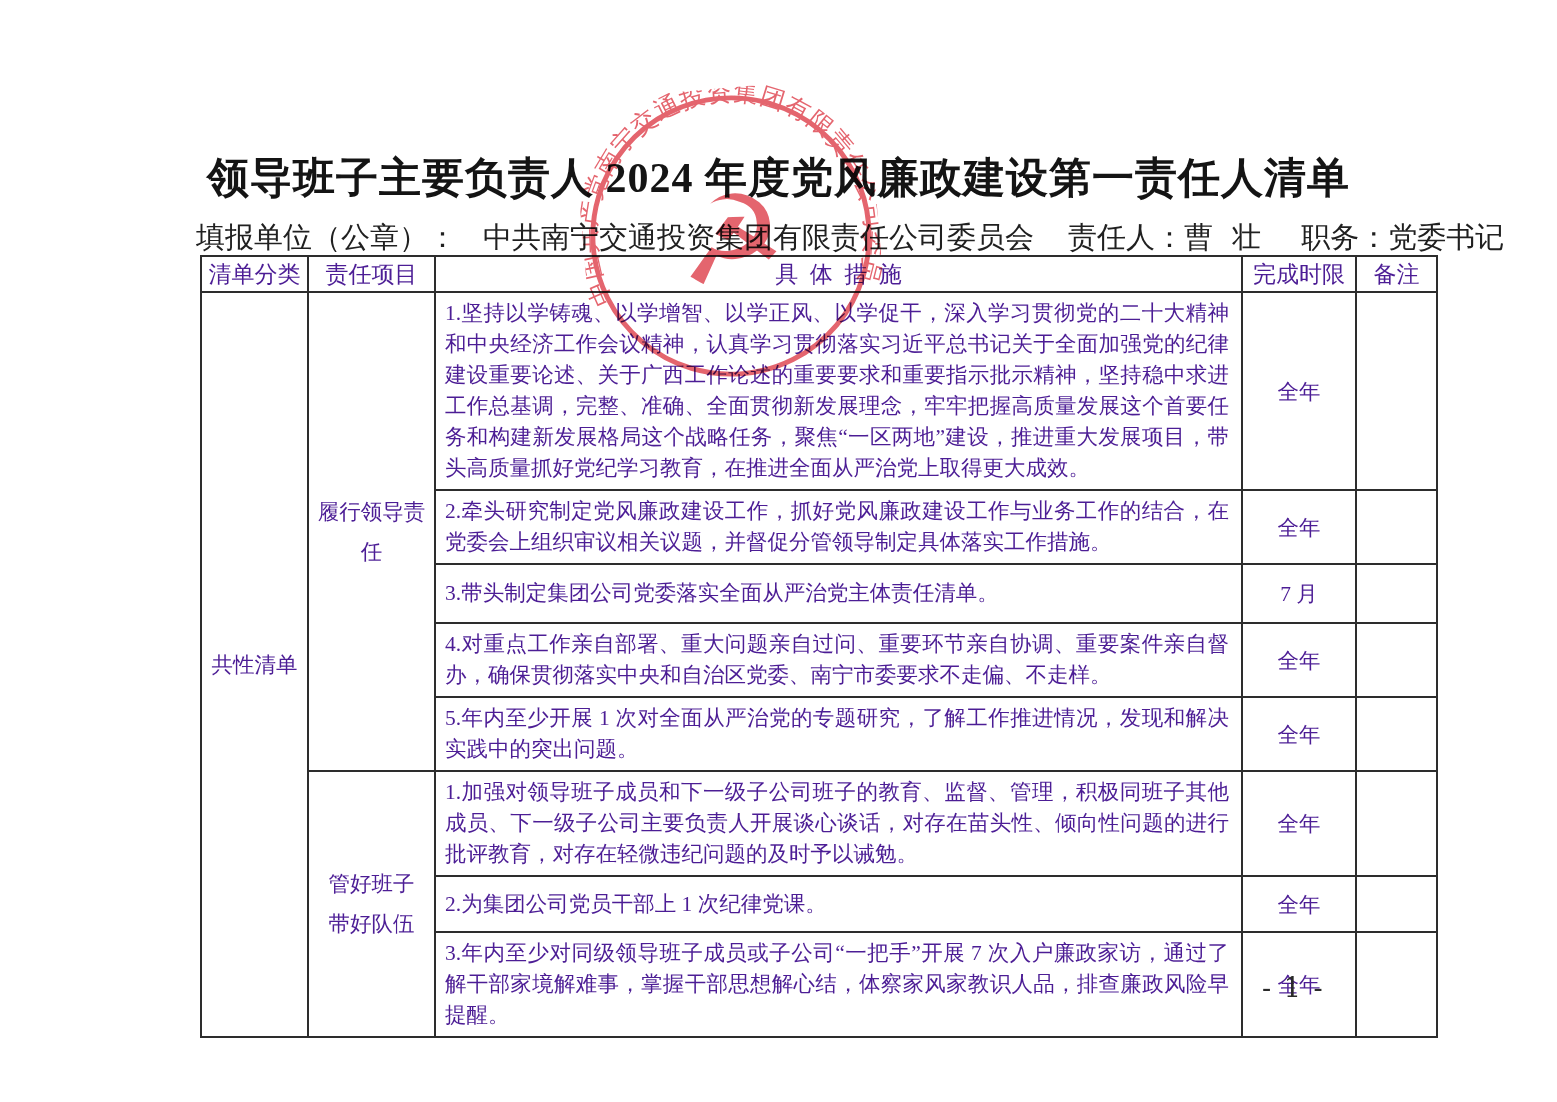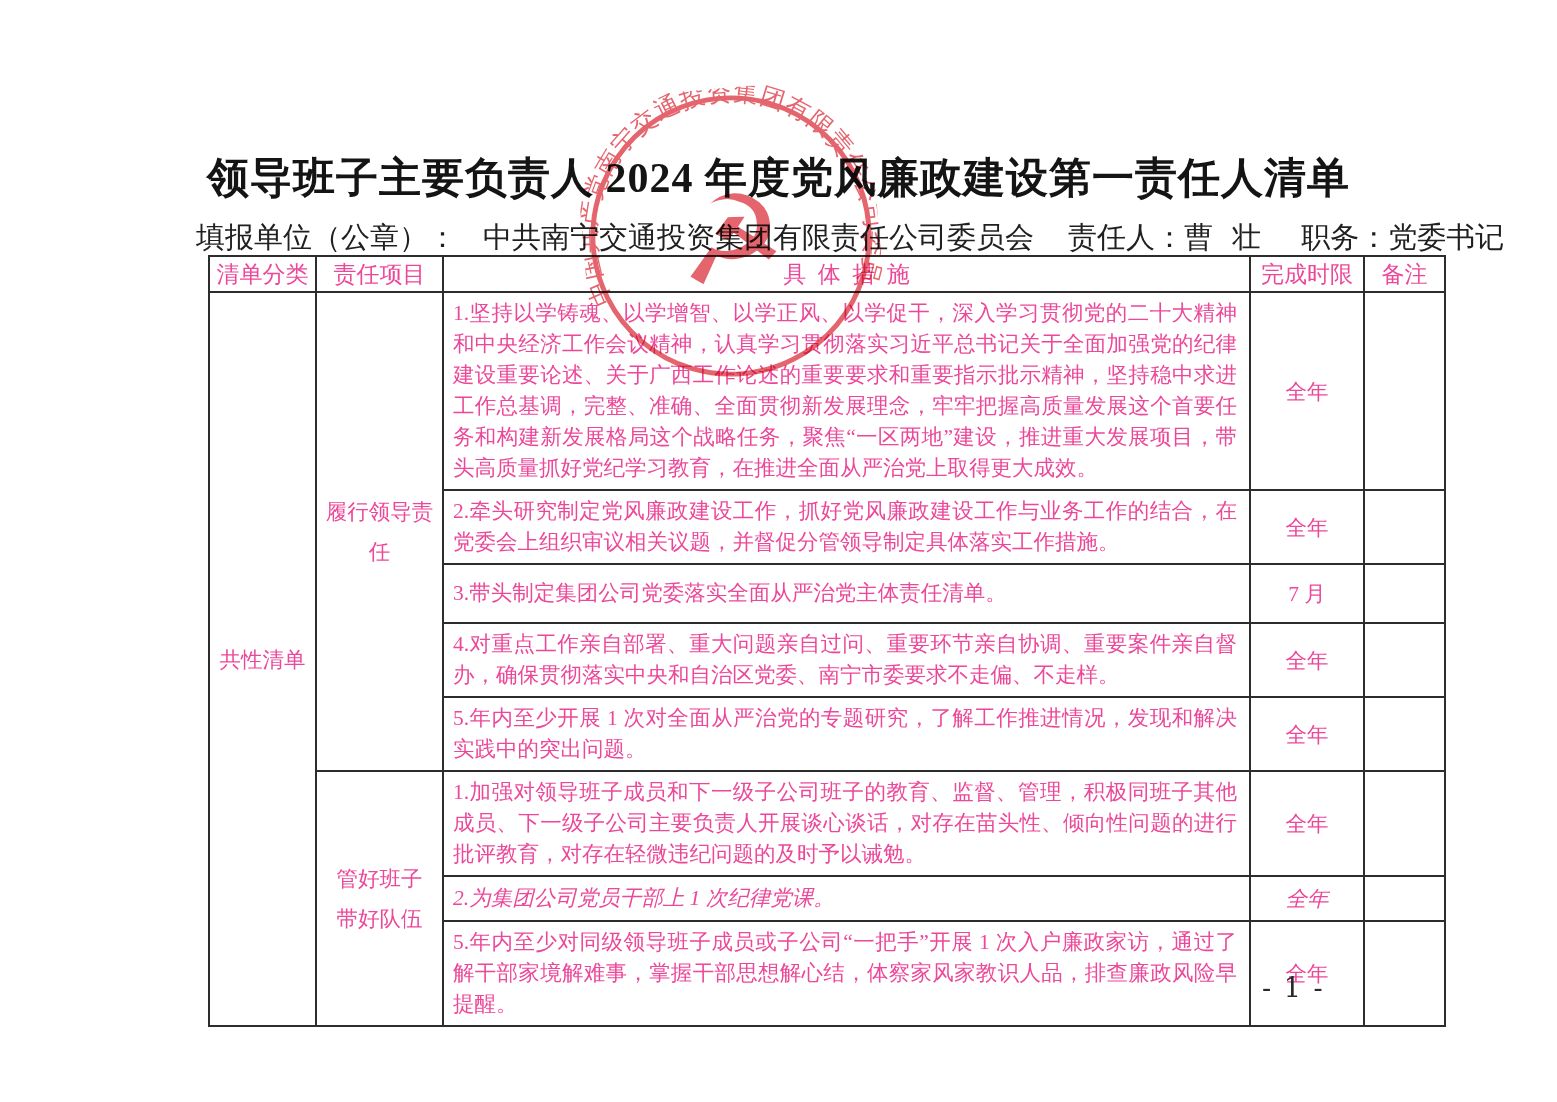--- a/index.html
+++ b/index.html
@@ -25,26 +25,26 @@
     font-size:29px;
     white-space:nowrap;
     color:#202020;
   }
   .meta-line .unit { margin-left:26px; }
   .meta-line .grp { margin-left:34px; }
   .meta-line .sp { letter-spacing:6px; }
 
   table.resp-table {
     position:absolute;
-    top:255px; left:208px;
+    top:255px; left:200px;
     width:1236px;
     border-collapse:collapse;
     table-layout:fixed;
     font-size:21.5px;
-    color:#ec4899;
+    color:#4c1d95;
   }
   .resp-table th, .resp-table td {
     border:2px solid #2d2d2d;
     vertical-align:middle;
   }
   .resp-table th {
     font-weight:normal;
     font-size:23px;
     height:36px;
     text-align:center;
@@ -62,21 +62,21 @@
     text-align:justify;
     padding:5px 12px 5px 9px;
     line-height:31px;
   }
   tr.r1 { height:160px; }
   tr.r2 { height:64px; }
   tr.r3 { height:59px; }
   tr.r4 { height:74px; }
   tr.r5 { height:66px; }
   tr.r6 { height:86px; }
-  tr.r7 { height:45px;font-style:italic; }
+  tr.r7 { height:56px; }
   tr.r8 { height:68px; }
 
   .seal {
     position:absolute;
     left:583px; top:88px;
     width:296px; height:296px;
     transform:rotate(-5deg);
     mix-blend-mode:multiply;
     opacity:0.88;
     pointer-events:none;
@@ -155,21 +155,21 @@
       <td class="measure">1.加强对领导班子成员和下一级子公司班子的教育、监督、管理，积极同班子其他成员、下一级子公司主要负责人开展谈心谈话，对存在苗头性、倾向性问题的进行批评教育，对存在轻微违纪问题的及时予以诫勉。</td>
       <td class="center">全年</td>
       <td></td>
     </tr>
     <tr class="r7">
       <td class="measure">2.为集团公司党员干部上 1 次纪律党课。</td>
       <td class="center">全年</td>
       <td></td>
     </tr>
     <tr class="r8">
-      <td class="measure">5.年内至少对同级领导班子成员或子公司“一把手”开展 1 次入户廉政家访，通过了解干部家境解难事，掌握干部思想解心结，体察家风家教识人品，排查廉政风险早提醒。</td>
+      <td class="measure">3.年内至少对同级领导班子成员或子公司“一把手”开展 7 次入户廉政家访，通过了解干部家境解难事，掌握干部思想解心结，体察家风家教识人品，排查廉政风险早提醒。</td>
       <td class="center">全年</td>
       <td></td>
     </tr>
   </tbody>
 </table>
 
 <svg class="seal" viewBox="0 0 300 300" aria-hidden="true">
   <circle class="ring" cx="150" cy="150" r="140" fill="none" stroke-width="5"></circle>
   <defs>
     <path id="sealArc" d="M 26 208 A 137 137 0 1 1 274 208" fill="none"></path>

